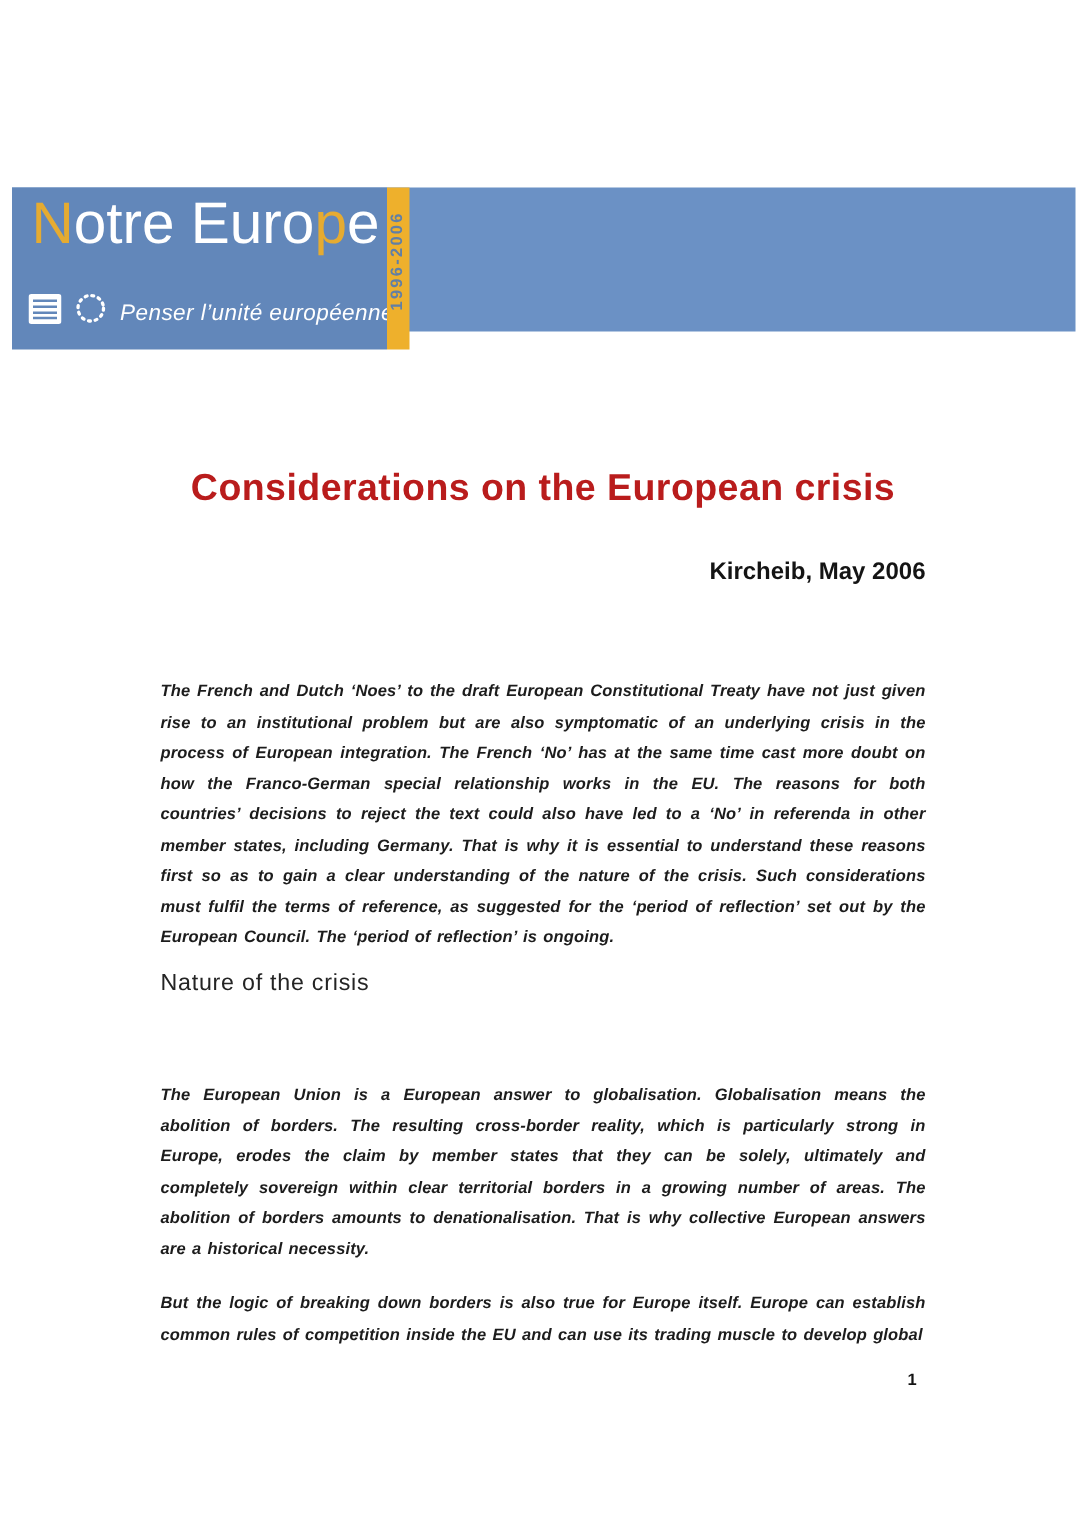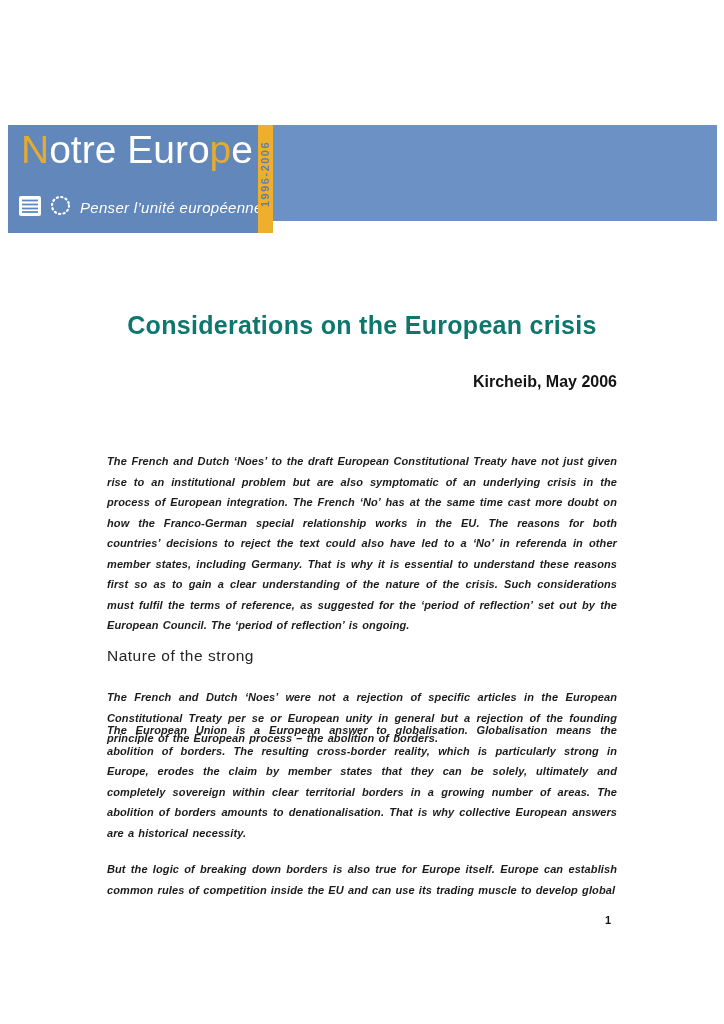--- a/index.html
+++ b/index.html
@@ -22,21 +22,21 @@
          transform:rotate(180deg);font-size:11px;font-weight:700;
          color:var(--years-text,#607fa6);letter-spacing:1.5px;white-space:nowrap;}
   .contact{position:absolute;right:17px;top:11px;text-align:right;}
   .website{font-size:12.5px;font-weight:700;color:var(--website-text,#1c2b47);
            letter-spacing:1.1px;margin-bottom:6px;white-space:nowrap;}
   .contact-line{font-size:9.5px;font-weight:400;color:var(--contact-text,#d8deea);
            letter-spacing:0.7px;line-height:17px;white-space:nowrap;}
 
   
   .doc-title{position:absolute;left:57px;width:610px;top:311px;text-align:center;
-           font-size:25px;font-weight:700;color:#0f766e;letter-spacing:0.3px;}
+           font-size:25px;font-weight:700;color:#b91c1c;letter-spacing:0.3px;}
   .byline{position:absolute;left:107px;width:510px;top:373px;text-align:right;
            font-size:16px;font-weight:700;color:#141414;}
   .body-text{position:absolute;left:107px;width:510px;text-align:justify;
            font-size:11px;font-weight:700;color:var(--body-text,#1c1c1c);
            line-height:20.5px;letter-spacing:0.1px;word-spacing:1px;font-style:italic;}
   .p1{top:451px;}
   .section-heading{position:absolute;left:107px;top:647px;font-size:15.5px;
            font-weight:400;color:#242424;letter-spacing:0.5px;}
   .p2{top:687px;}
   .p3{top:720px;}
@@ -79,20 +79,19 @@
       <span class="years">1996-2006</span>
     </div>
 
   </div>
 
   <div class="doc-title">Considerations on the European crisis</div>
   <div class="byline">Kircheib, May 2006</div>
 
   <div class="body-text p1">The French and Dutch ‘Noes’ to the draft European Constitutional Treaty have not just given rise to an institutional problem but are also symptomatic of an underlying crisis in the process of European integration. The French ‘No’ has at the same time cast more doubt on how the Franco-German special relationship works in the EU. The reasons for both countries’ decisions to reject the text could also have led to a ‘No’ in referenda in other member states, including Germany. That is why it is essential to understand these reasons first so as to gain a clear understanding of the nature of the crisis. Such considerations must fulfil the terms of reference, as suggested for the ‘period of reflection’ set out by the European Council. The ‘period of reflection’ is ongoing.</div>
 
-  <div class="section-heading">Nature of the strong</div>
+  <div class="section-heading">Nature of the crisis</div>
 
-  <div class="body-text p2">The French and Dutch ‘Noes’ were not a rejection of specific articles in the European Constitutional Treaty per se or European unity in general but a rejection of the founding principle of the European process – the abolition of borders.</div>
   <div class="body-text p3">The European Union is a European answer to globalisation. Globalisation means the abolition of borders. The resulting cross-border reality, which is particularly strong in Europe, erodes the claim by member states that they can be solely, ultimately and completely sovereign within clear territorial borders in a growing number of areas. The abolition of borders amounts to denationalisation. That is why collective European answers are a historical necessity.</div>
   <div class="body-text p4">But the logic of breaking down borders is also true for Europe itself. Europe can establish common rules of competition inside the EU and can use its trading muscle to develop global</div>
 
   <div class="page-num">1</div>
 </div>
 
 </body></html>

